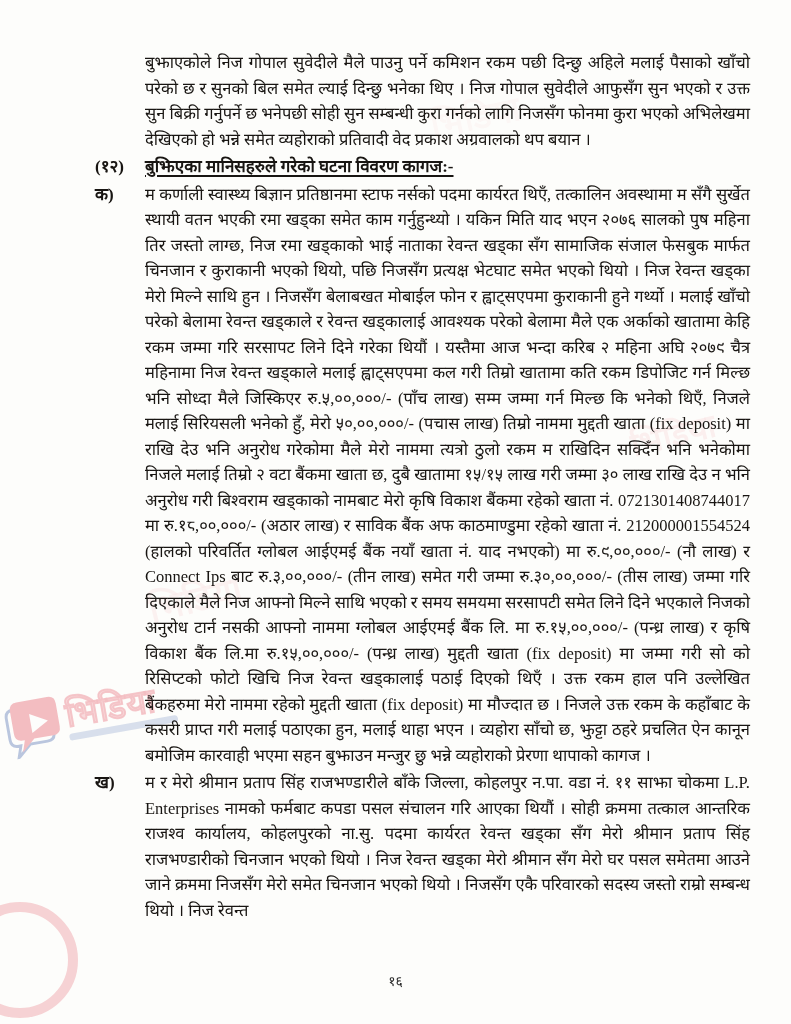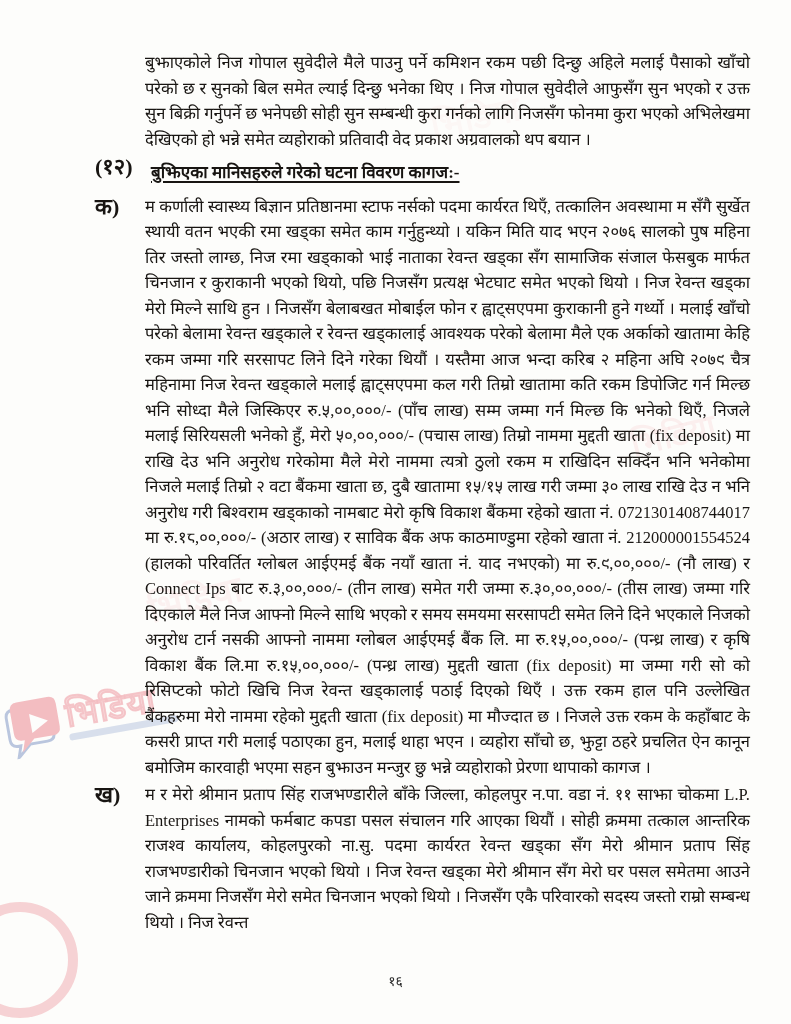--- a/index.html
+++ b/index.html
@@ -16,27 +16,27 @@
   .doc {
     position:absolute;
     left:95px; top:50px;
     width:655px;
   }
   .block { display:flex; align-items:flex-start;justify-content:center; }
   .block + .block { margin-top:2px; }
   .marker {
     flex:0 0 50px; width:50px;
     font-weight:bold;
-    font-size:22px; line-height:25.5px;
+    font-size:17px; line-height:25.5px;
     white-space:nowrap;
   }
   .textcol { flex:1; min-width:0; }
   .heading {
     display:inline-block;
-    margin:6px;
+    margin:0;
     font-size:17px; font-weight:bold;
     line-height:25.5px;
     text-decoration:underline;
     text-underline-offset:3px;
     text-decoration-thickness:1.5px;
   }
   .body-par {
     margin:0;
     font-size:16.5px;
     line-height:25.5px;

